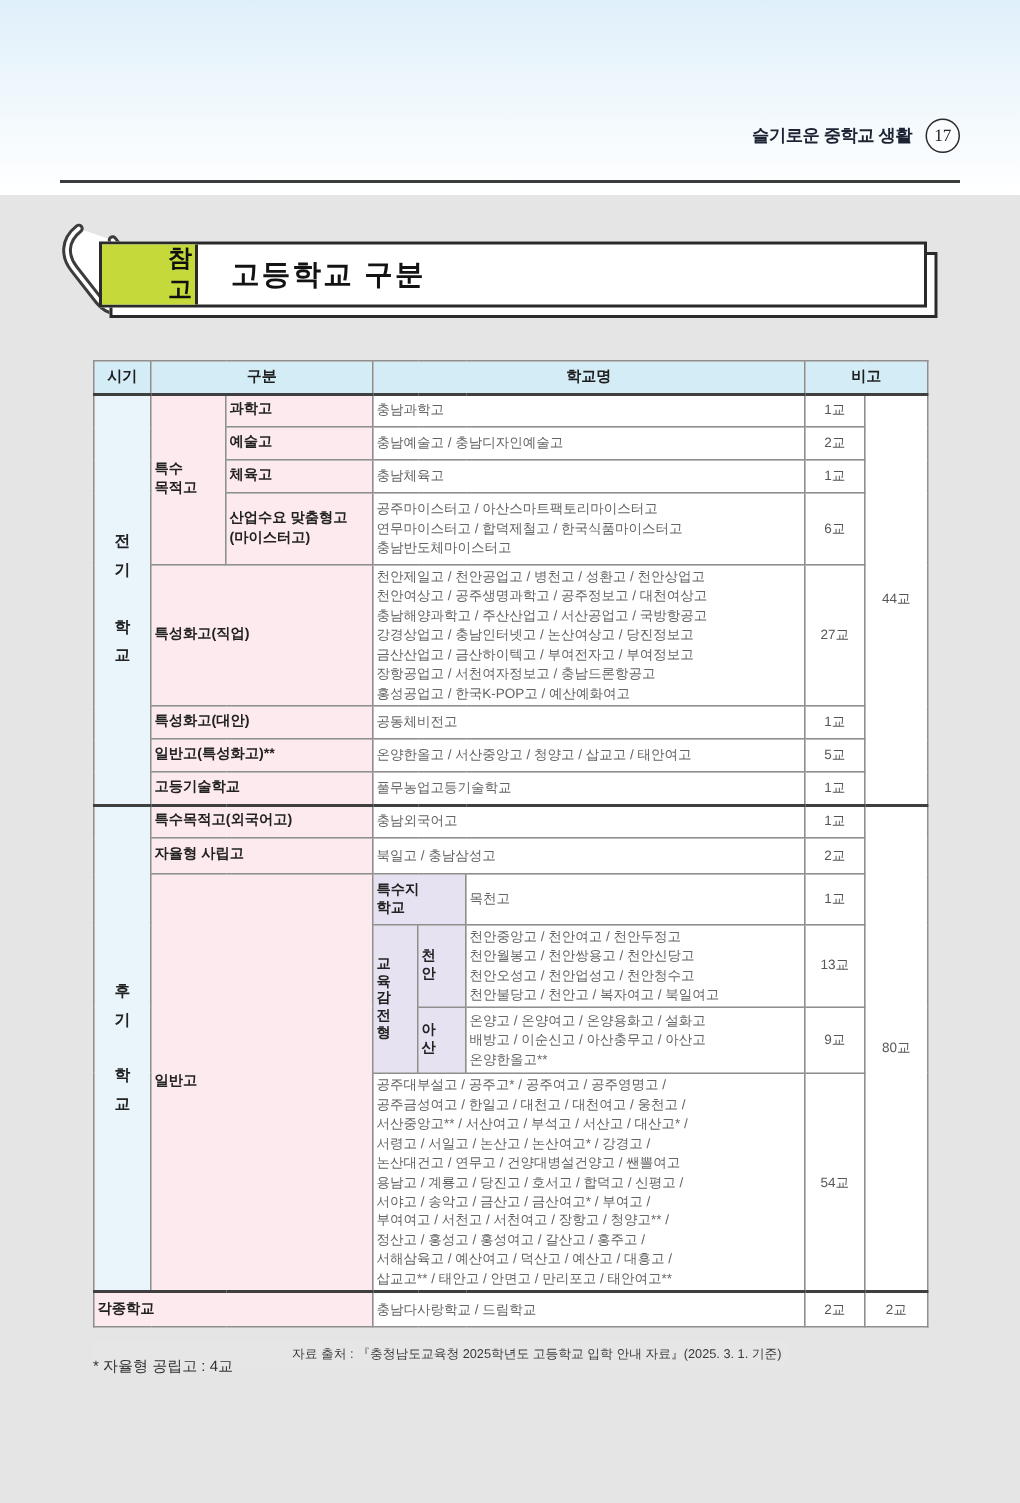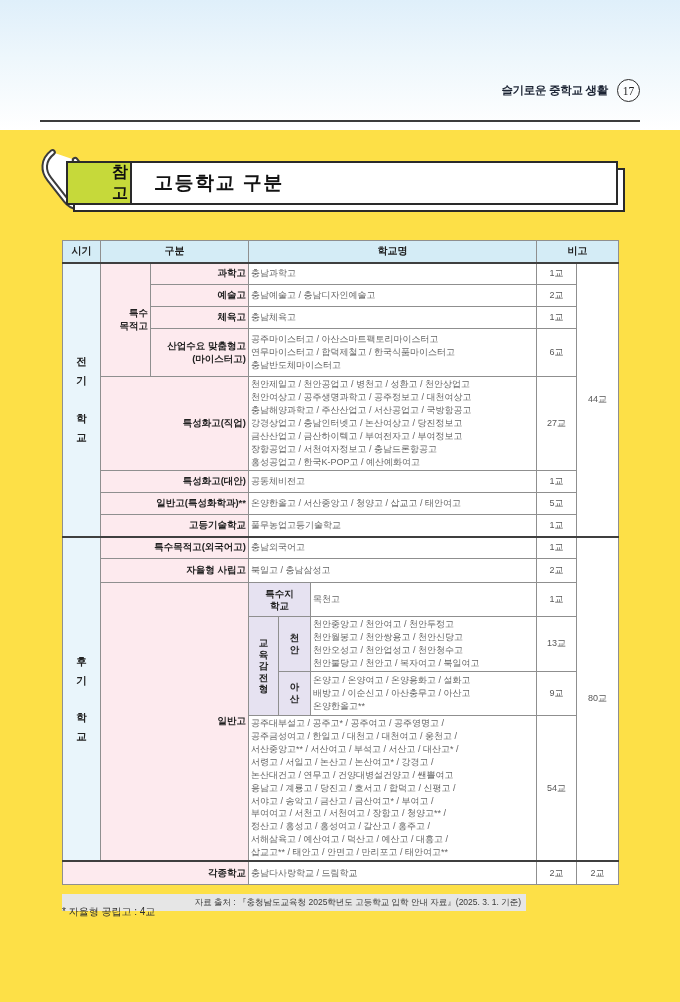--- a/index.html
+++ b/index.html
@@ -1,17 +1,17 @@
 <!DOCTYPE html>
 <html><head>
 <meta charset="utf-8">
 <style>
   * { margin:0; padding:0; box-sizing:border-box; }
   body { font-family: "Liberation Sans", sans-serif; background:#fff; }
-  .page { position:relative; width:680px; height:1002px; background:#fde047; overflow:hidden;text-decoration:underline; }
+  .page { position:relative; width:680px; height:1002px; background:#e5e5e5; overflow:hidden;text-decoration:underline; }
   .top-gradient { position:absolute; top:0; left:0; width:680px; height:130px;
     background:linear-gradient(180deg, #dfeffa 0%, #eef7fc 45%, #ffffff 100%); }
 
   
   .doc-header { position:absolute; top:79px; right:40px; display:flex; align-items:center; gap:9px; }
   .doc-header-title { font-size:11.5px; font-weight:bold; color:#1c2434; letter-spacing:-0.3px; }
   .page-num { width:23px; height:23px; border:1.3px solid #2b2b2b; border-radius:50%;
     display:flex; align-items:center; justify-content:center;
     font-family:"Liberation Serif", serif; font-size:11.5px; color:#222; background:rgba(255,255,255,.6); }
   .header-rule { position:absolute; top:120px; left:40px; width:600px; border-top:2px solid #3c3c3c; }
@@ -32,23 +32,23 @@
   
   table.school-table { position:absolute; top:240px; left:62px; width:556px;
     border-collapse:collapse; table-layout:fixed; border:1.5px solid #3a3a3a; }
   .school-table td, .school-table th { border:1px solid #8f8f8f; vertical-align:middle;
     overflow:hidden; padding:1px 2px; }
   .hd { background:#d4ecf6; font-size:10px; font-weight:bold; color:#1e1e1e; text-align:center;
     border-bottom:2px solid #3f3f3f !important;margin-left:20px; }
   .period { background:#e9f5fb; font-size:10.5px; font-weight:bold; color:#222;
     text-align:center; white-space:pre-line; line-height:1.8; }
   .pink { background:#fdeaee; font-size:9.5px; font-weight:bold; color:#222;
-    text-align:right; white-space:pre-line; line-height:1.35; }
+    text-align:left; white-space:pre-line; line-height:1.35; }
   .lav { background:#e6e2f1; font-size:9.5px; font-weight:bold; color:#222;
-    text-align:center; white-space:pre-line; line-height:1.25; }
+    white-space:pre-line; line-height:1.25; }
   .lav.vtext { line-height:1.2; }
   .schools { background:#fff; font-size:9px; color:#636363; text-align:left;
     padding-left:8px; padding-right:4px; white-space:pre-line; line-height:1.44;margin-top:40px; }
   .count { background:#fff; font-size:9px; color:#565656; text-align:center; }
   .total { background:#fff; font-size:9px; color:#565656; text-align:center; }
   tr.section td { border-top:2px solid #3f3f3f; }
 
   
   .source-bar { position:absolute; top:879px; left:62px; width:464px; height:17px;
     background:#e6e6e6; display:flex; align-items:center; justify-content:flex-end;
@@ -141,21 +141,21 @@
 장항공업고 / 서천여자정보고 / 충남드론항공고
 홍성공업고 / 한국K-POP고 / 예산예화여고</td>
         <td class="count">27교</td>
       </tr>
       <tr style="height:22px">
         <td class="pink" colspan="2">특성화고(대안)</td>
         <td class="schools" colspan="3">공동체비전고</td>
         <td class="count">1교</td>
       </tr>
       <tr style="height:22px">
-        <td class="pink" colspan="2">일반고(특성화학과)**</td>
+        <td class="pink" colspan="2">일반고(특성화고)**</td>
         <td class="schools" colspan="3">온양한올고 / 서산중앙고 / 청양고 / 삽교고 / 태안여고</td>
         <td class="count">5교</td>
       </tr>
       <tr style="height:22px">
         <td class="pink" colspan="2">고등기술학교</td>
         <td class="schools" colspan="3">풀무농업고등기술학교</td>
         <td class="count">1교</td>
       </tr>
 
       <tr class="section" style="height:22px">

